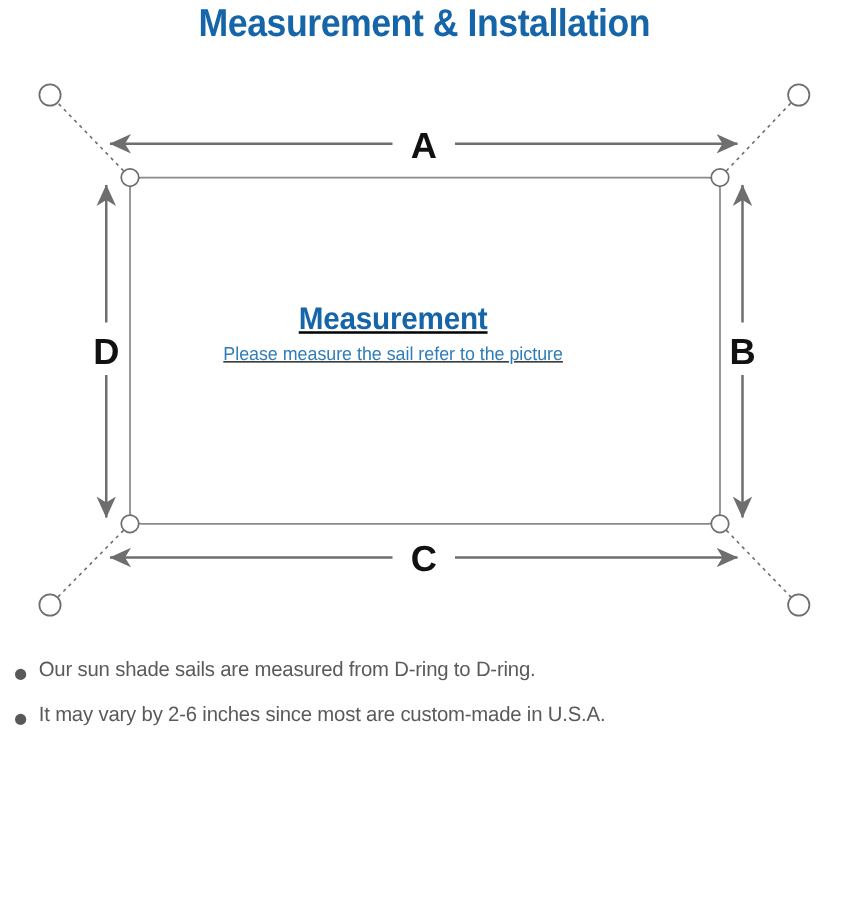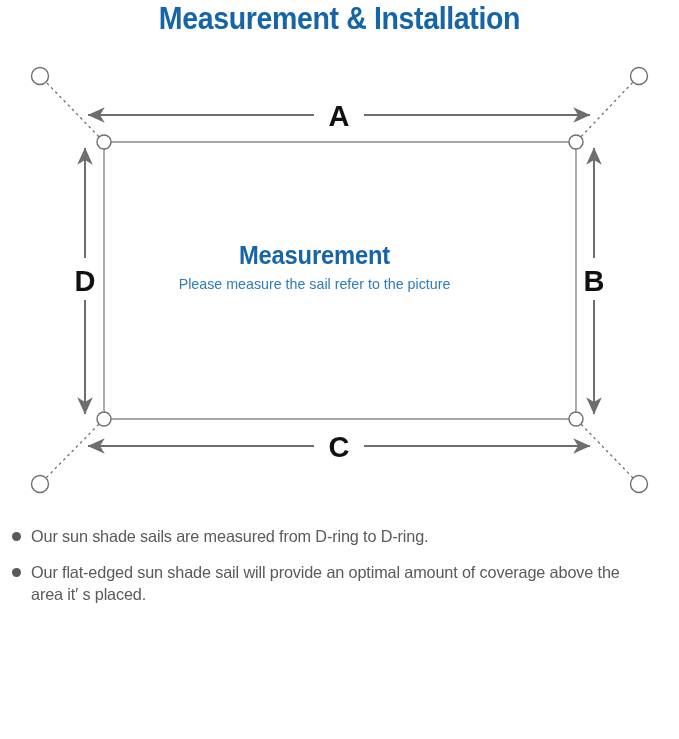--- a/index.html
+++ b/index.html
@@ -46,20 +46,21 @@
   }
 
   
   #center-block {
     position: absolute;
     left: 0;
     top: 240px;
     width: 629px;
     text-align: center;
     pointer-events: none;
+    text-decoration: underline;
   }
   #center-title {
     font-family: "Liberation Sans", sans-serif;
     font-weight: bold;
     font-size: 25px;
     color: #1565a8;
     line-height: 30px;
     letter-spacing: -0.2px;
     transform: scaleX(0.95);
   }
@@ -75,21 +76,21 @@
 
   
   #notes {
     position: absolute;
     left: 0px;
     top: 525px;
     width: 679px;
   }
   .note-row {
     display: flex;
-    align-items: flex-start;
+    align-items: center;
     margin-bottom: 14px;
     padding-left: 12px;
     padding-right: 26px;
   }
   .note-bullet {
     flex: 0 0 auto;
     width: 9px;
     height: 9px;
     border-radius: 50%;
     background: #595959;
@@ -175,21 +176,21 @@
   <div id="center-sub">Please measure the sail refer to the picture</div>
 </div>
 
 <div id="notes">
 
   <div class="note-row">
     <span class="note-bullet"></span>
     <span class="note-text">Our sun shade sails are measured from D-ring to D-ring.</span>
   </div>
 
+  <div class="note-row">
+    <span class="note-bullet"></span>
+    <span class="note-text">It may vary by 2-6 inches since most are custom-made in U.S.A.</span>
+  </div>
 
 
 
-  <div class="note-row">
-    <span class="note-bullet"></span>
-    <span class="note-text">Our flat-edged sun shade sail will provide an optimal amount of coverage above the area it′ s placed.</span>
-  </div>
 
 </div>
 
 </body></html>

